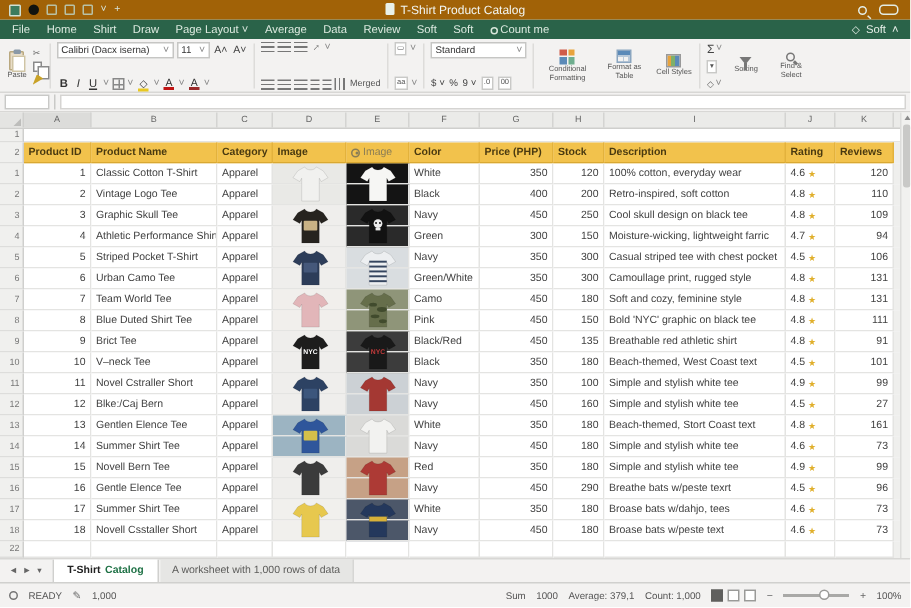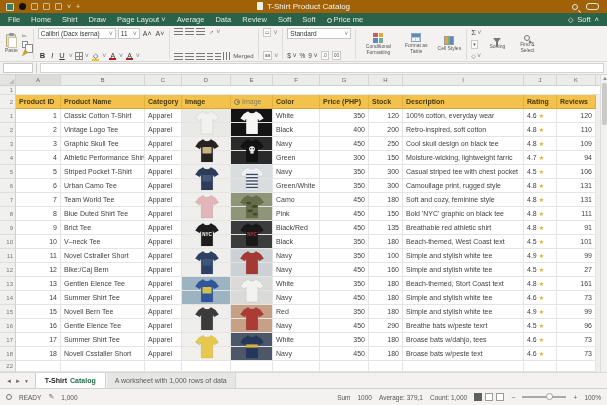--- a/index.html
+++ b/index.html
@@ -159,21 +159,21 @@
         <span class="menu-tab">Home</span>
         <span class="menu-tab">Shirt</span>
         <span class="menu-tab">Draw</span>
         <span class="menu-tab">Page Layout ˅</span>
         <span class="menu-tab">Average</span>
         <span class="menu-tab">Data</span>
         <span class="menu-tab">Review</span>
         <span class="menu-tab">Soft</span>
         <span class="menu-tab">Soft</span>
       </span>
-    <span class="menu-tab"><span class="bulb"></span><span>Price me</span></span>
+    <span class="menu-tab"><span class="bulb"></span><span>Count me</span></span>
     <span class="menu-right">
       <span class="dia">◇</span>
       <span>Soft</span>
       <span>˄</span>
     </span>
   </div>
 
   <div class="ribbon">
     <div class="rgroup clip-group">
       <div class="big-btn">

